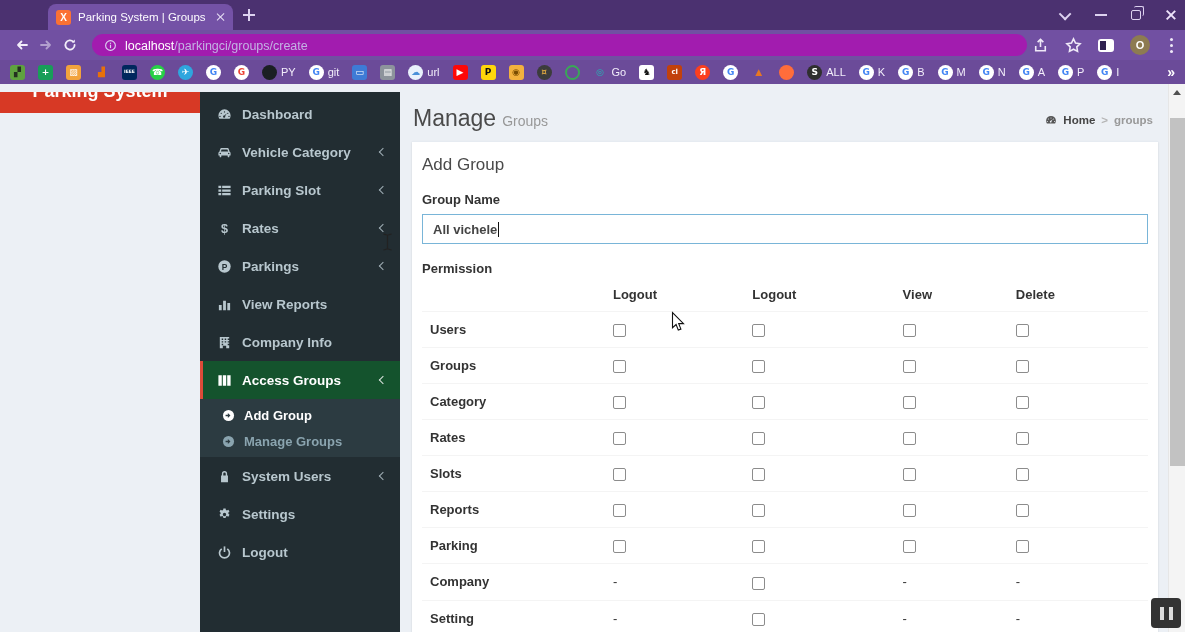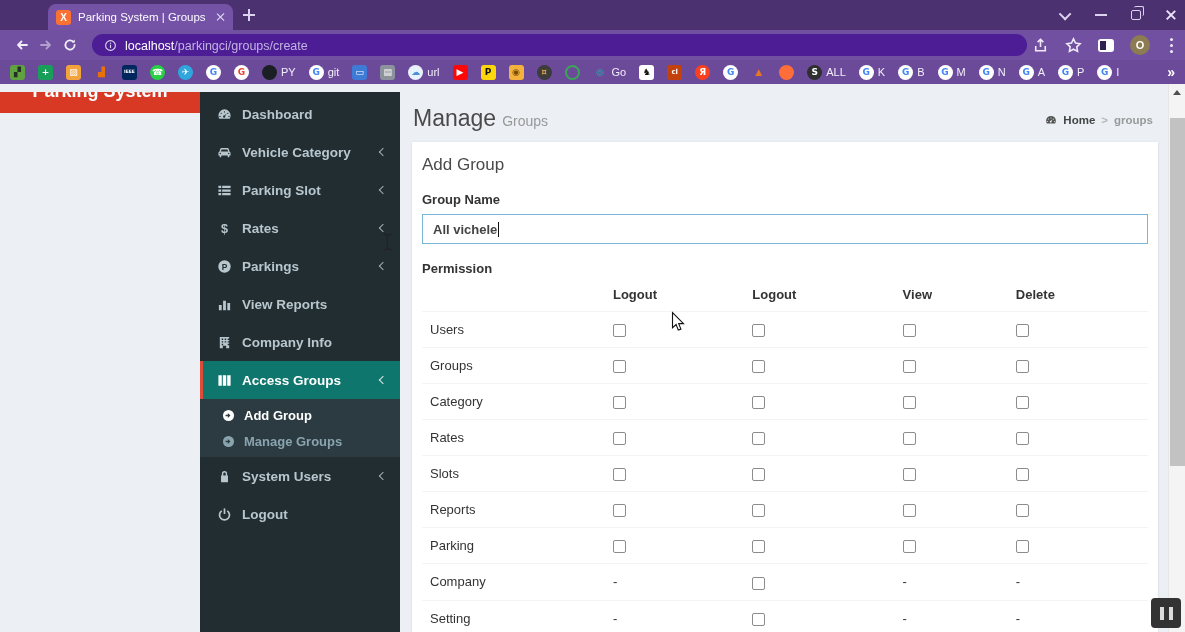--- a/index.html
+++ b/index.html
@@ -26,21 +26,21 @@
   .ic-restore { width:10px; height:10px; border:1.6px solid #ddd2f0; border-radius:2px; position:relative; }
   .ic-restore::before { content:""; position:absolute; left:2px; top:-5px; width:9px; height:9px; border:1.6px solid #ddd2f0; border-radius:2px; border-left:none; border-bottom:none; }
   .ic-close { position:relative; width:12px; height:12px; }
   .ic-close::before,.ic-close::after { content:""; position:absolute; left:5.3px; top:0; width:1.6px; height:12px; background:#eee4fb; }
   .ic-close::before { transform:rotate(45deg);} .ic-close::after { transform:rotate(-45deg);}
 
   .toolbar { height:30px; background:#7150a2; display:flex; align-items:center; padding:0 10px; position:relative; }
   .navbtn { width:24px; display:grid; place-items:center; flex:0 0 auto; }
   .navbtn svg { width:16px; height:16px; stroke:#f2edfa; stroke-width:1.8; fill:none; stroke-linecap:round; stroke-linejoin:round; }
   .navbtn.dim svg { opacity:.5; }
-  .addr { margin-left:10px; width:935px; height:22px; border-radius:11px; background:#4c1d95;
+  .addr { margin-left:10px; width:935px; height:22px; border-radius:11px; background:#a21caf;
           display:flex; align-items:center; padding:0 12px; gap:8px; }
   .addr svg { width:13px; height:13px; flex:0 0 auto; }
   .addr .host { color:#ffffff; font-size:12.5px; }
   .addr .path { color:#c3b2e4; font-size:12.5px; }
   .tb-right { position:absolute; right:8px; top:0; height:30px; display:flex; align-items:center; gap:16px; }
   .tb-right svg { width:17px; height:17px; stroke:#efe9f8; stroke-width:1.5; fill:none; }
   .ic-panel { width:16px; height:13px; border:2px solid #ffffff; border-radius:3px; background:#fff; position:relative; }
   .ic-panel::before { content:""; position:absolute; left:0; top:0; width:6px; height:9px; background:#2f2150; }
   .avatar { width:20px; height:20px; border-radius:50%; background:#8d7b52; color:#fff; font-size:11px; font-weight:bold; display:grid; place-items:center; }
   .ic-dots { width:3px; height:3px; border-radius:50%; background:#efe9f8; box-shadow:0 6px 0 #efe9f8, 0 -6px 0 #efe9f8; margin:0 4px; }
@@ -57,21 +57,21 @@
   .page-left { width:1168px; display:flex; flex-direction:row;margin-top:8px; }
   .navbar { height:21px; display:flex; flex:0 0 auto; }
   .logo { width:200px; background:#d73925; position:relative; overflow:hidden; }
   .logo span { position:absolute; left:50%; transform:translateX(-50%); top:-11px; color:#fff; font-size:18px; font-weight:bold; white-space:nowrap; }
   .navbar-rest { flex:1; background:#dd4b39; }
   .main { flex:1; display:flex; min-height:0; }
 
   .sidebar { width:200px; background:#222d32; padding-top:3px; flex:0 0 auto; }
   .menu-item { height:38px; display:flex; align-items:center; gap:10px; padding:0 14px 0 16px;
                color:#b8c7ce; font-size:13.5px; font-weight:bold; cursor:pointer; position:relative; }
-  .menu-item.active { background:#0f766e; color:#fff; box-shadow:inset 3px 0 0 #dd4b39; }
+  .menu-item.active { background:#14532d; color:#fff; box-shadow:inset 3px 0 0 #dd4b39; }
   .mi-ico { width:16px; display:flex; justify-content:center; }
   .mi-ico svg { width:15px; height:15px; fill:currentColor; }
   .mi-ico.sm svg { width:13px; height:13px; }
   .chev { margin-left:auto; width:6px; height:6px; border-left:1.8px solid currentColor; border-bottom:1.8px solid currentColor; transform:rotate(45deg); opacity:.85; }
   .submenu { background:#2c3b41; padding:3px 0; }
   .sub-item { height:26px; display:flex; align-items:center; gap:8px; padding:0 15px 0 20px;
               color:#8aa4af; font-size:13px; font-weight:bold; cursor:pointer; }
   .sub-item.active { color:#fff; }
 
   .content { flex:1; background:#ecf0f5; overflow:hidden; }
@@ -87,21 +87,21 @@
   .box-body { padding:0 10px 14px; }
   .flabel { font-size:13px; font-weight:bold; color:#333; margin:7px 0 7px; }
   .flabel.perm { margin-top:17px; margin-bottom:2px; }
   .input-mock { height:30px; border:1px solid #79b5d8; background:#fff; display:flex; align-items:center;
                 padding:0 10px; font-size:13px; font-weight:bold; color:#444; cursor:text; }
   .caret { width:1px; height:15px; background:#111; margin-left:1px; }
 
   table.perm { width:100%; border-collapse:collapse; margin-top:2px; }
   table.perm th { text-align:left; padding:9px 8px; font-size:13px; color:#333; }
   table.perm td { text-align:left; padding:10px 8px; font-size:13px; color:#333; border-top:1px solid #f4f4f4; height:34px; }
-  td.rowlabel { font-weight:normal; }
+  td.rowlabel { font-weight:bold; }
   .cbx { width:13px; height:13px; border:1px solid #8c8c8c; border-radius:2px; background:#fff; display:inline-block; vertical-align:middle; cursor:pointer; }
 
   
   .scrollbar { width:17px; background:#f4f4f4; border-left:1px solid #e6e6e6; position:relative; flex:0 0 auto; }
   .sb-up { height:16px; display:grid; place-items:center; cursor:pointer; }
   .sb-up::before { content:""; width:0; height:0; border-left:4px solid transparent; border-right:4px solid transparent; border-bottom:5px solid #505050; }
   .sb-thumb { position:absolute; left:1px; top:34px; width:15px; height:348px; background:#c2c2c2; cursor:pointer; }
 
   .pause-btn { position:absolute; left:1151px; top:598px; width:30px; height:30px; background:#333;
                border-radius:4px; display:flex; align-items:center; justify-content:center; gap:5px; z-index:60; cursor:pointer; }
@@ -394,20 +394,28 @@
                 <svg viewBox="0 0 16 16">
                   <path d="M5.2 6.8V5a2.8 2.8 0 0 1 5.6 0v1.8h.9V14H4.3V6.8h.9zm1.5 0h2.6V5a1.3 1.3 0 0 0-2.6 0v1.8z"></path>
                 </svg>
               </span>
               <span class="mi-label">System Users</span>
               <span class="chev"></span>
             </div>
             <div class="menu-item">
               <span class="mi-ico">
                 <svg viewBox="0 0 16 16">
+                  <path d="M6.8 1.5h2.4l.3 1.6c.4.1.8.3 1.1.6l1.5-.8 1.2 2-1.2 1.1c.1.4.1.8 0 1.2l1.2 1.1-1.2 2-1.5-.8c-.3.3-.7.5-1.1.6l-.3 1.6H6.8l-.3-1.6a3.7 3.7 0 0 1-1.1-.6l-1.5.8-1.2-2 1.2-1.1a3.8 3.8 0 0 1 0-1.2L2.7 4.9l1.2-2 1.5.8c.3-.3.7-.5 1.1-.6l.3-1.6zM8 6.2A1.8 1.8 0 1 0 8 9.8 1.8 1.8 0 0 0 8 6.2z"></path>
+                </svg>
+              </span>
+              <span class="mi-label">Settings</span>
+            </div>
+            <div class="menu-item">
+              <span class="mi-ico">
+                <svg viewBox="0 0 16 16">
                   <path d="M7.1 1.5h1.8v6H7.1z"></path>
                   <path d="M4.5 3.4 5.6 4.8a4.4 4.4 0 1 0 4.8 0l1.1-1.4a6.2 6.2 0 1 1-7 0z"></path>
                 </svg>
               </span>
               <span class="mi-label">Logout</span>
             </div>
           </div>
         <div class="content">
           <div class="content-header">
             <div>

